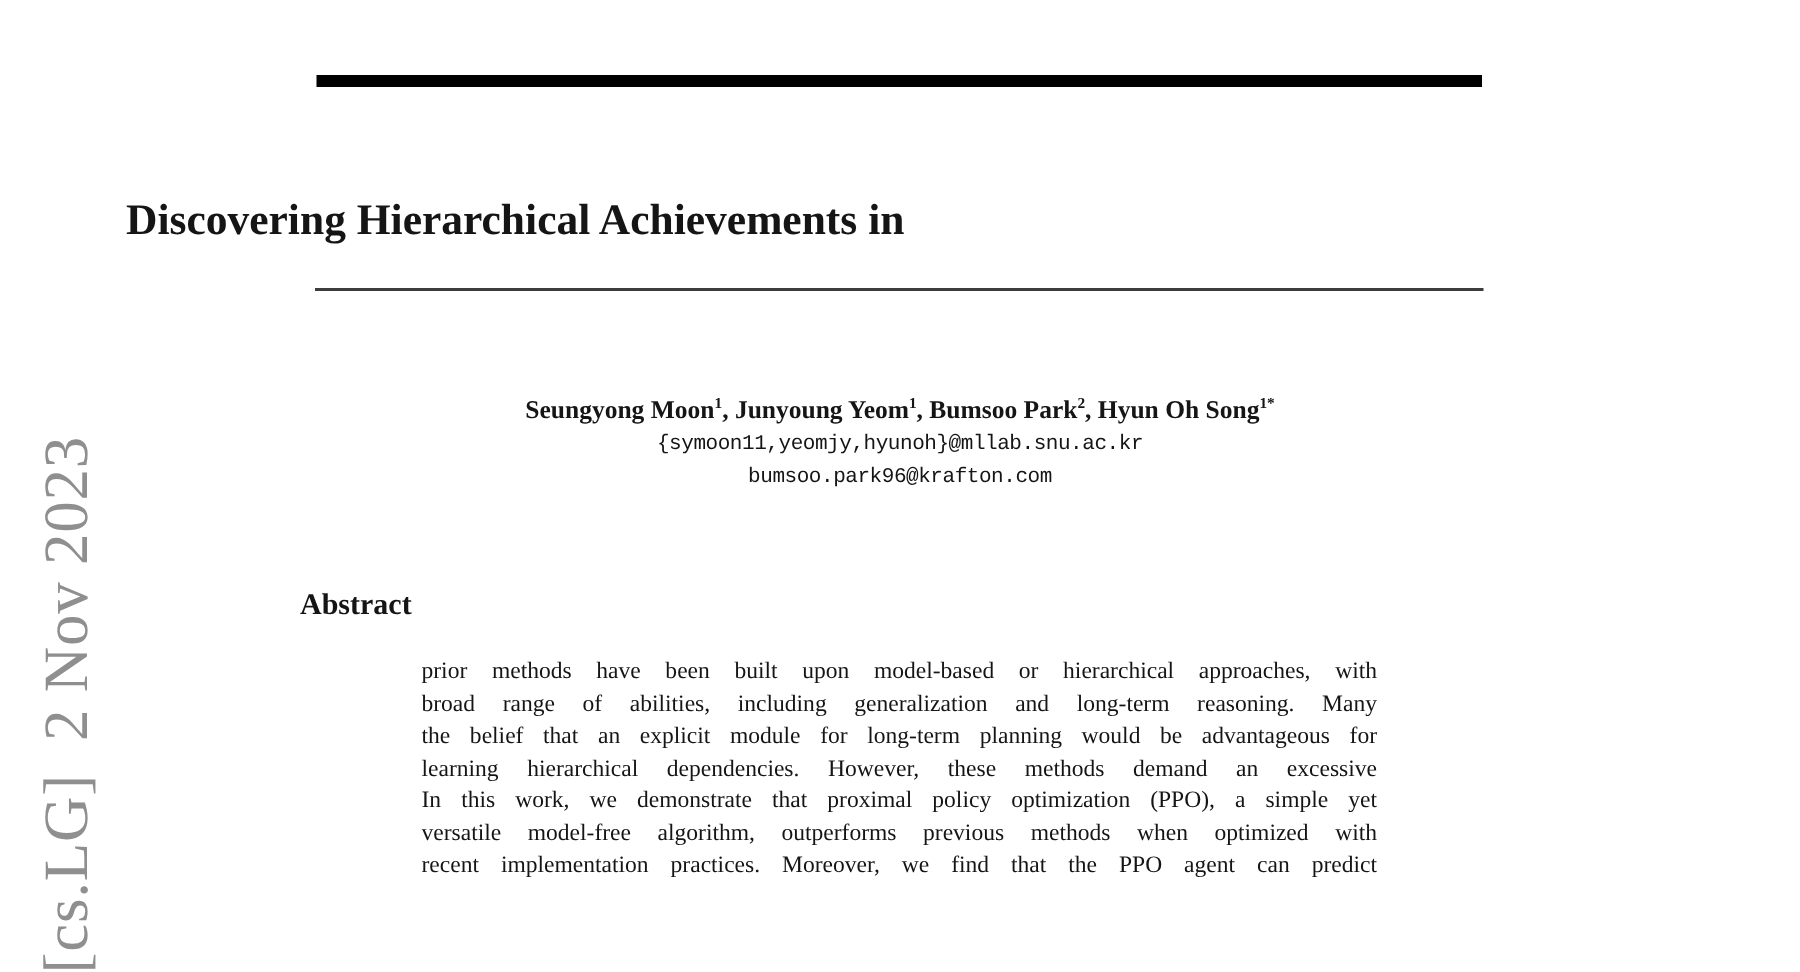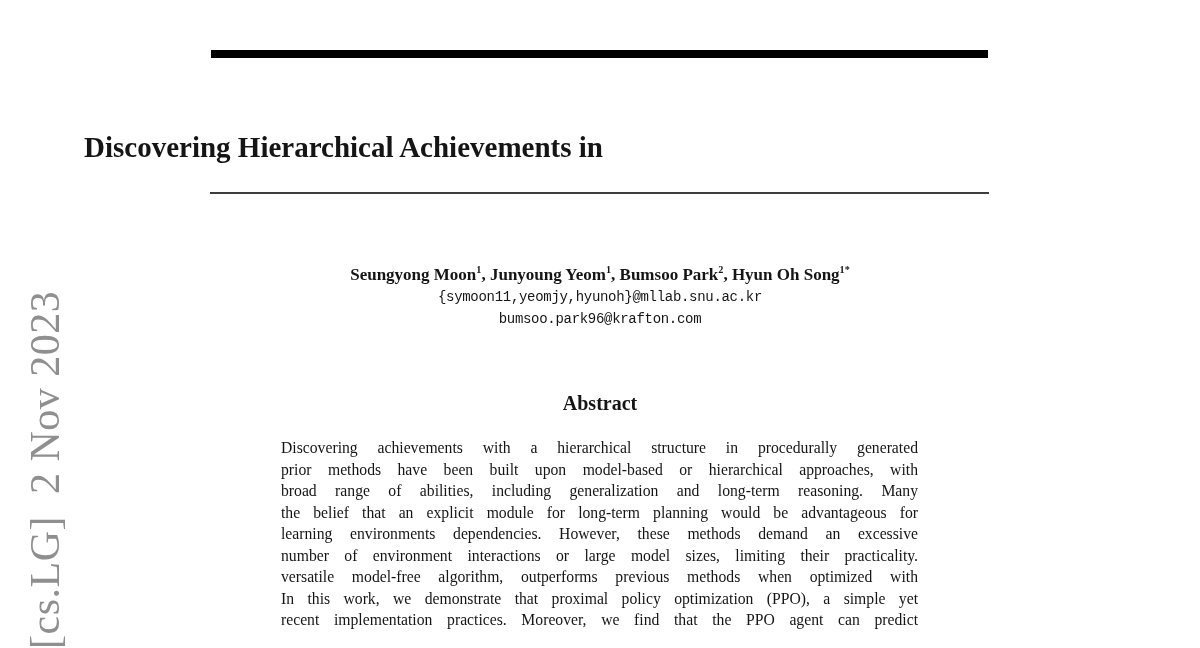--- a/index.html
+++ b/index.html
@@ -53,21 +53,20 @@
   sup { font-size: 0.6em; }
   .email-line {
     font-family: "Liberation Mono", "DejaVu Sans Mono", monospace;
     font-size: 14px;
     line-height: 22px;
     letter-spacing: -0.3px;
   }
   .abstract-heading {
     position: absolute;
     left: 200px; top: 392px; width: 800px;
-    text-align: center;
     font-weight: bold;
     font-size: 20px;
   }
   .abstract-body {
     position: absolute;
     left: 281px; top: 437px; width: 637px;
     font-size: 15.7px;
     line-height: 21.5px;
   }
   .abs-line {
@@ -95,24 +94,22 @@
 
   <div class="byline">
     <div class="authors-line">Seungyong Moon<sup>1</sup>, Junyoung Yeom<sup>1</sup>, Bumsoo Park<sup>2</sup>, Hyun Oh Song<sup>1*</sup></div>
     <div class="email-line">{symoon11,yeomjy,hyunoh}@mllab.snu.ac.kr</div>
     <div class="email-line">bumsoo.park96@krafton.com</div>
   </div>
 
   <div class="abstract-heading">Abstract</div>
 
   <div class="abstract-body">
-      <div class="abs-line">Discovering achievements with a hierarchical structure in procedurally generated</div>
       <div class="abs-line">prior methods have been built upon model-based or hierarchical approaches, with</div>
       <div class="abs-line">broad range of abilities, including generalization and long-term reasoning. Many</div>
       <div class="abs-line">the belief that an explicit module for long-term planning would be advantageous for</div>
-      <div class="abs-line">learning environments dependencies. However, these methods demand an excessive</div>
-      <div class="abs-line">number of environment interactions or large model sizes, limiting their practicality.</div>
+      <div class="abs-line">learning hierarchical dependencies. However, these methods demand an excessive</div>
+      <div class="abs-line">In this work, we demonstrate that proximal policy optimization (PPO), a simple yet</div>
       <div class="abs-line">versatile model-free algorithm, outperforms previous methods when optimized with</div>
-      <div class="abs-line">In this work, we demonstrate that proximal policy optimization (PPO), a simple yet</div>
       <div class="abs-line">recent implementation practices. Moreover, we find that the PPO agent can predict</div>
     </div>
 
 </div>
 
 </body></html>

